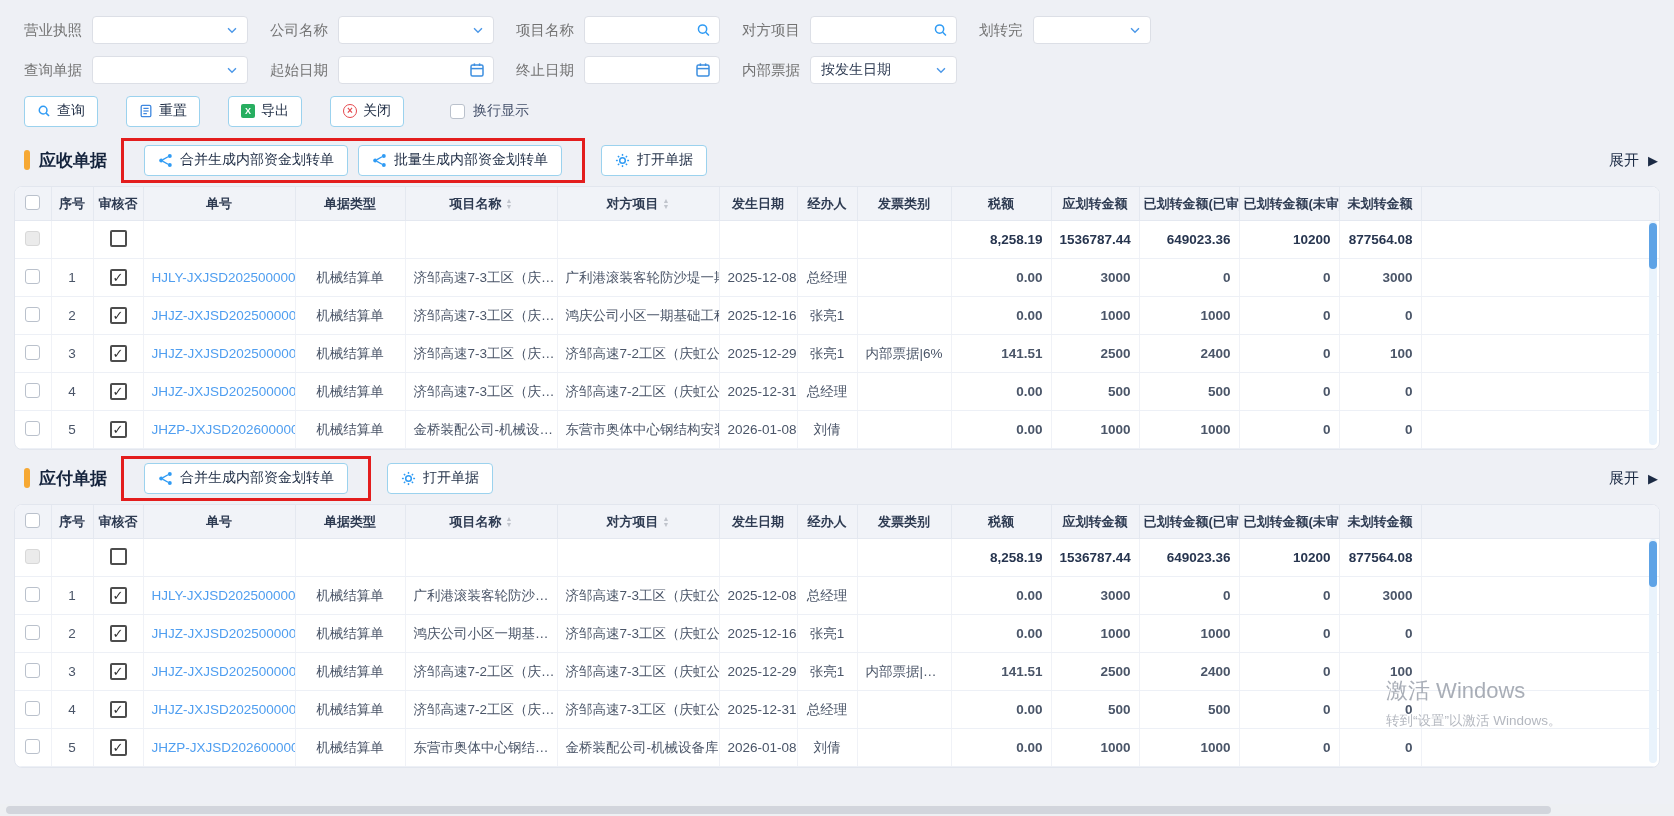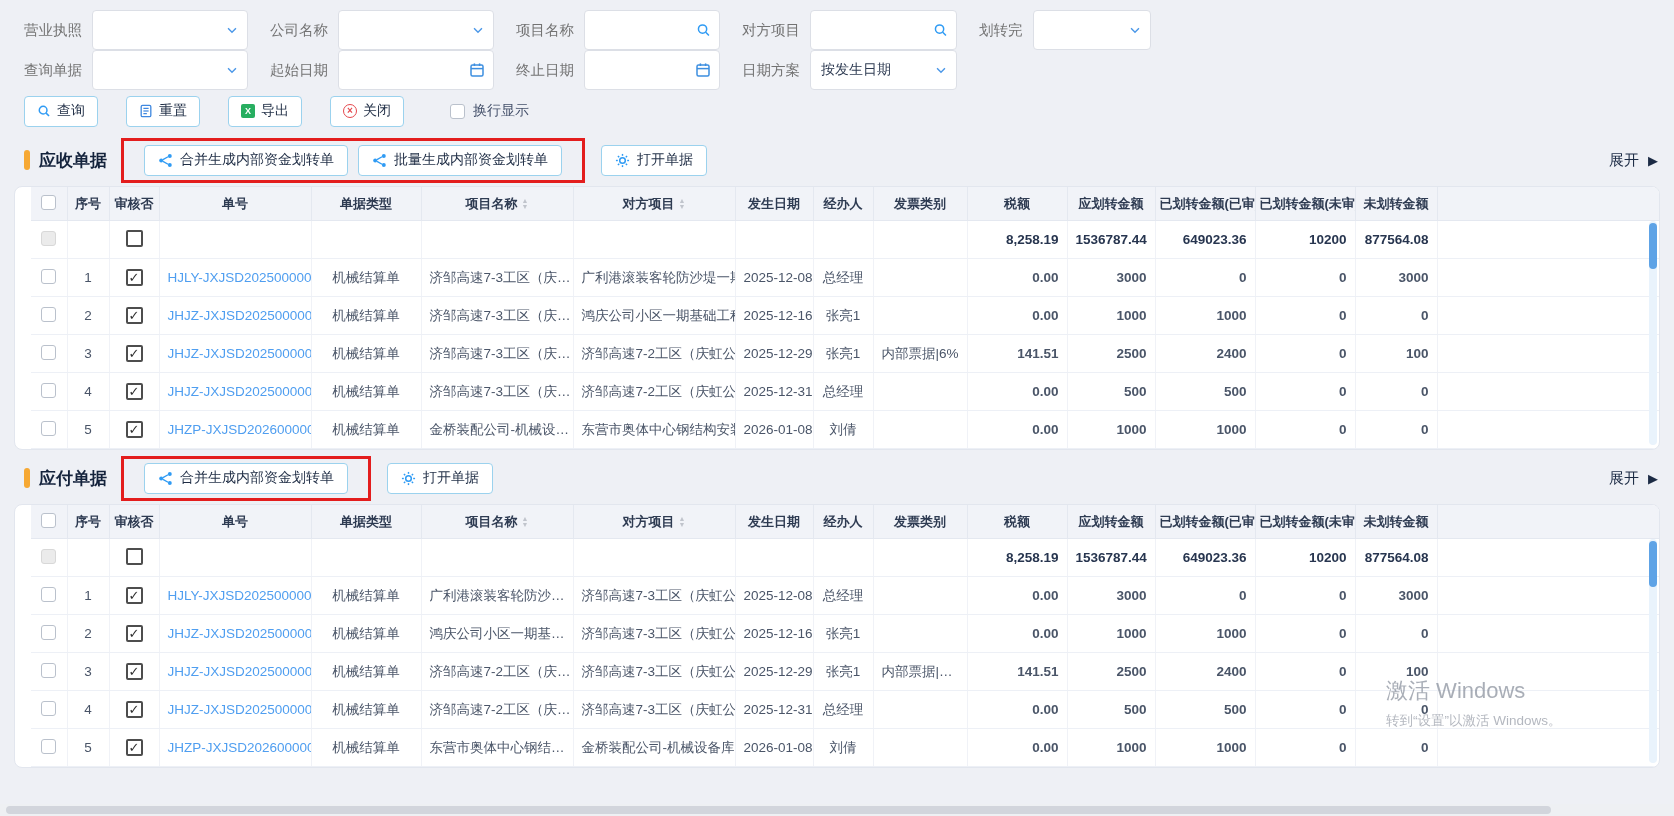--- a/index.html
+++ b/index.html
@@ -2,21 +2,21 @@
 <html><head>
 <meta charset="utf-8">
 <style>
   html,body{margin:0;padding:0;width:1674px;height:816px;overflow:hidden;
     background:#eef0f5;font-family:"Liberation Sans","DejaVu Sans",sans-serif;color:#2e3b52;}
   
   .filters{padding:10px 0 0 24px;}
   .frow{display:flex;align-items:center;height:40px;}
   .fitem{display:flex;align-items:center;margin-right:22px;}
   .flabel{font-size:14.5px;color:#737373;margin-right:10px;white-space:nowrap;}
-  .fctrl{position:relative;height:40px;background:#fff;border:1px solid #dcdfe6;border-radius:4px;
+  .fctrl{position:relative;height:28px;background:#fff;border:1px solid #dcdfe6;border-radius:4px;
     display:flex;align-items:center;padding:0 26px 0 10px;font-size:14px;color:#2e3b52;box-sizing:border-box;}
   .w156{width:156px;} .w136{width:136px;} .w147{width:147px;} .w118{width:118px;}
   .fctrl svg{position:absolute;right:8px;top:50%;transform:translateY(-50%);}
   
   .toolbar{display:flex;align-items:center;height:42px;gap:16px;}
   .tbtn{display:inline-flex;align-items:center;gap:6px;height:31px;padding:0 12px;background:#fff;
     border:1px solid #9bd2ee;border-radius:4px;font-size:14px;color:#1f2d45;margin-right:12px;cursor:pointer;}
   .xls{display:inline-flex;width:14px;height:14px;background:#27ae60;border-radius:2px;color:#fff;
     font-size:9px;font-weight:bold;align-items:center;justify-content:center;}
   .closei{display:inline-flex;width:14px;height:14px;border:1.5px solid #e5484d;border-radius:50%;
@@ -33,21 +33,21 @@
   .sec-title{font-size:17px;font-weight:bold;color:#14233c;margin-right:14px;white-space:nowrap;}
   .btn-bar{display:flex;align-items:center;}
   .sec-btn{display:inline-flex;align-items:center;gap:7px;height:31px;padding:0 13px;background:#fff;
     border:1px solid #9bd2ee;border-radius:4px;font-size:14px;color:#1f2d45;margin-right:10px;cursor:pointer;white-space:nowrap;}
   .red-box{display:flex;align-items:center;border:3px solid #e31d1d;padding:4px 20px;margin-right:16px;}
   .red-box .sec-btn{margin-right:10px;} .red-box .sec-btn:last-child{margin-right:0;}
   .expand{margin-left:auto;display:flex;align-items:center;gap:9px;font-size:15px;color:#1b2a44;cursor:pointer;}
   .expand .tri{font-size:13px;color:#1b2a44;}
   
   .card{margin:0 14px;background:#fff;border:1px solid #e2e6ee;border-radius:8px;position:relative;overflow:hidden;}
-  table{border-collapse:collapse;table-layout:fixed;width:100%;margin-left:16px;}
+  table{border-collapse:collapse;table-layout:fixed;width:100%;}
   thead th{background:#f1f3f8;height:33px;font-size:13px;font-weight:bold;color:#2e3b52;
     border-right:1px solid #e4e8f0;border-bottom:1px solid #e4e8f0;text-align:center;white-space:nowrap;overflow:hidden;padding:0 4px;}
   thead th:last-child{border-right:none;}
   tbody td{height:38px;border-bottom:1px solid #edf0f6;border-right:1px solid #f0f2f7;font-size:13.5px;
     color:#4a5568;padding:0 8px;white-space:nowrap;overflow:hidden;box-sizing:border-box;}
   tbody td:last-child{border-right:none;}
   td.c-center,th.c-center{text-align:center;}
   td.c-right{text-align:right;font-weight:bold;}
   .link{color:#4f9ef0;cursor:pointer;}
   tr.sum td{font-weight:bold;color:#27354f;}
@@ -144,21 +144,21 @@
         <span></span>
         <svg width="16" height="16" viewBox="0 0 16 16">
             <rect x="2" y="3" width="12" height="11" rx="1.5" fill="none" stroke="#3d8fe0" stroke-width="1.5"></rect>
             <line x1="2" y1="6.6" x2="14" y2="6.6" stroke="#3d8fe0" stroke-width="1.5"></line>
             <line x1="5.4" y1="1.4" x2="5.4" y2="4" stroke="#3d8fe0" stroke-width="1.5"></line>
             <line x1="10.6" y1="1.4" x2="10.6" y2="4" stroke="#3d8fe0" stroke-width="1.5"></line>
           </svg>
       </div>
     </div>
     <div class="fitem">
-      <span class="flabel">日期方案</span>
+      <span class="flabel">内部票据</span>
       <div class="fctrl w147">
         <span>按发生日期</span>
         <svg width="14" height="14" viewBox="0 0 16 16">
             <path d="M3.5 6l4.5 4.5L12.5 6" fill="none" stroke="#4a97e8" stroke-width="1.6"></path>
           </svg>
       </div>
     </div>
   </div>
   <div class="toolbar">
     <button class="tbtn">

